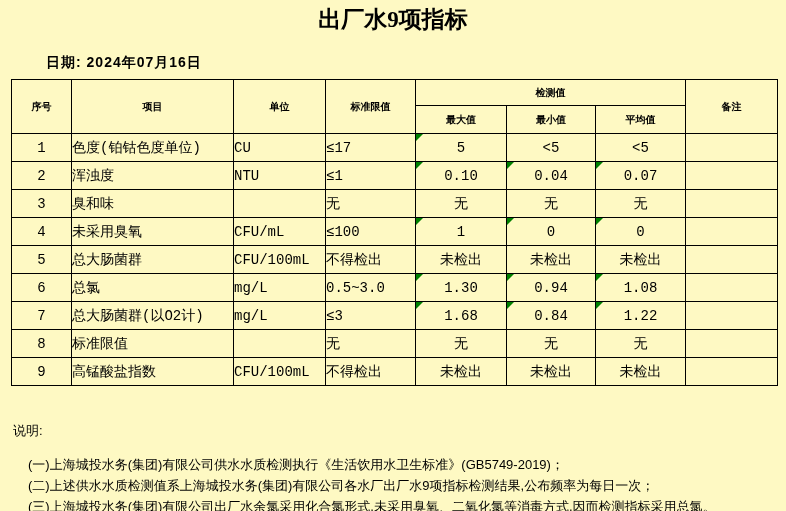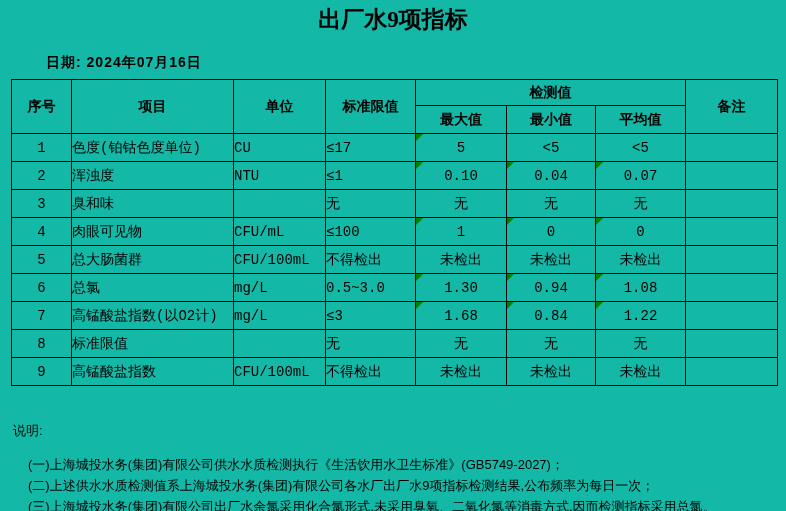--- a/index.html
+++ b/index.html
@@ -1,26 +1,26 @@
 <!DOCTYPE html>
 <html style="--flag-color: #008000;"><head>
 <meta charset="utf-8">
 <style>
   html,body{margin:0;padding:0;background:#fff;}
-  .page{position:relative;width:786px;height:511px;background:#14b8a6;overflow:hidden;
+  .page{position:relative;width:786px;height:511px;background:#fef9c3;overflow:hidden;
         font-family:"Liberation Sans",sans-serif;color:#000;}
   .title{position:absolute;top:4px;left:0;width:786px;text-align:center;
          font-family:"Liberation Serif",serif;font-weight:bold;font-size:23px;margin:0;}
   .date-line{position:absolute;left:46px;top:54px;font-size:14px;font-weight:bold;
              letter-spacing:1px;}
   table.grid{position:absolute;left:11px;top:79px;border-collapse:collapse;
              table-layout:fixed;width:766px;}
   table.grid th,table.grid td{border:1px solid #000;overflow:hidden;white-space:nowrap;
              padding:0;vertical-align:middle;}
-  table.grid th{font-size:14px;font-weight:bold;text-align:center;margin-top:8px;}
+  table.grid th{font-size:10px;font-weight:bold;text-align:center;margin-top:8px;}
   thead tr.h1{height:26px;}
   thead tr.h2{height:28px;}
   tbody tr{height:28px;}
   td{font-family:"Liberation Mono","DejaVu Sans Mono",monospace;font-size:14px;}
   td.c-no{text-align:center;}
   td.c-item,td.c-unit,td.c-limit{text-align:left;padding-left:4px;}
   td.c-val{text-align:center;position:relative;}
   td.c-remark{text-align:center;}
   td.flag::before{content:"";position:absolute;top:0;left:0;width:7px;height:7px;
      background:var(--flag-color,#008000);clip-path:polygon(0 0,100% 0,0 100%);}
@@ -91,21 +91,21 @@
           <td class="c-item">臭和味</td>
           <td class="c-unit"></td>
           <td class="c-limit">无</td>
           <td class="c-val">无</td>
           <td class="c-val">无</td>
           <td class="c-val">无</td>
           <td class="c-remark"></td>
         </tr>
         <tr>
           <td class="c-no">4</td>
-          <td class="c-item">肉眼可见物</td>
+          <td class="c-item">未采用臭氧</td>
           <td class="c-unit">CFU/mL</td>
           <td class="c-limit">≤100</td>
           <td class="c-val flag">1</td>
           <td class="c-val flag">0</td>
           <td class="c-val flag">0</td>
           <td class="c-remark"></td>
         </tr>
         <tr>
           <td class="c-no">5</td>
           <td class="c-item">总大肠菌群</td>
@@ -121,21 +121,21 @@
           <td class="c-item">总氯</td>
           <td class="c-unit">mg/L</td>
           <td class="c-limit">0.5~3.0</td>
           <td class="c-val flag">1.30</td>
           <td class="c-val flag">0.94</td>
           <td class="c-val flag">1.08</td>
           <td class="c-remark"></td>
         </tr>
         <tr>
           <td class="c-no">7</td>
-          <td class="c-item">高锰酸盐指数(以O2计)</td>
+          <td class="c-item">总大肠菌群(以O2计)</td>
           <td class="c-unit">mg/L</td>
           <td class="c-limit">≤3</td>
           <td class="c-val flag">1.68</td>
           <td class="c-val flag">0.84</td>
           <td class="c-val flag">1.22</td>
           <td class="c-remark"></td>
         </tr>
         <tr>
           <td class="c-no">8</td>
           <td class="c-item">标准限值</td>
@@ -154,17 +154,17 @@
           <td class="c-val">未检出</td>
           <td class="c-val">未检出</td>
           <td class="c-val">未检出</td>
           <td class="c-remark"></td>
         </tr>
       </tbody>
   </table>
 
   <div class="notes">
     <p class="notes-label">说明:</p>
-    <div class="note-line">(一)上海城投水务(集团)有限公司供水水质检测执行《生活饮用水卫生标准》(GB5749-2027)；</div>
+    <div class="note-line">(一)上海城投水务(集团)有限公司供水水质检测执行《生活饮用水卫生标准》(GB5749-2019)；</div>
     <div class="note-line">(二)上述供水水质检测值系上海城投水务(集团)有限公司各水厂出厂水9项指标检测结果,公布频率为每日一次；</div>
     <div class="note-line">(三)上海城投水务(集团)有限公司出厂水余氯采用化合氯形式,未采用臭氧、二氧化氯等消毒方式,因而检测指标采用总氯。</div>
   </div>
 </div>
 
 </body></html>

